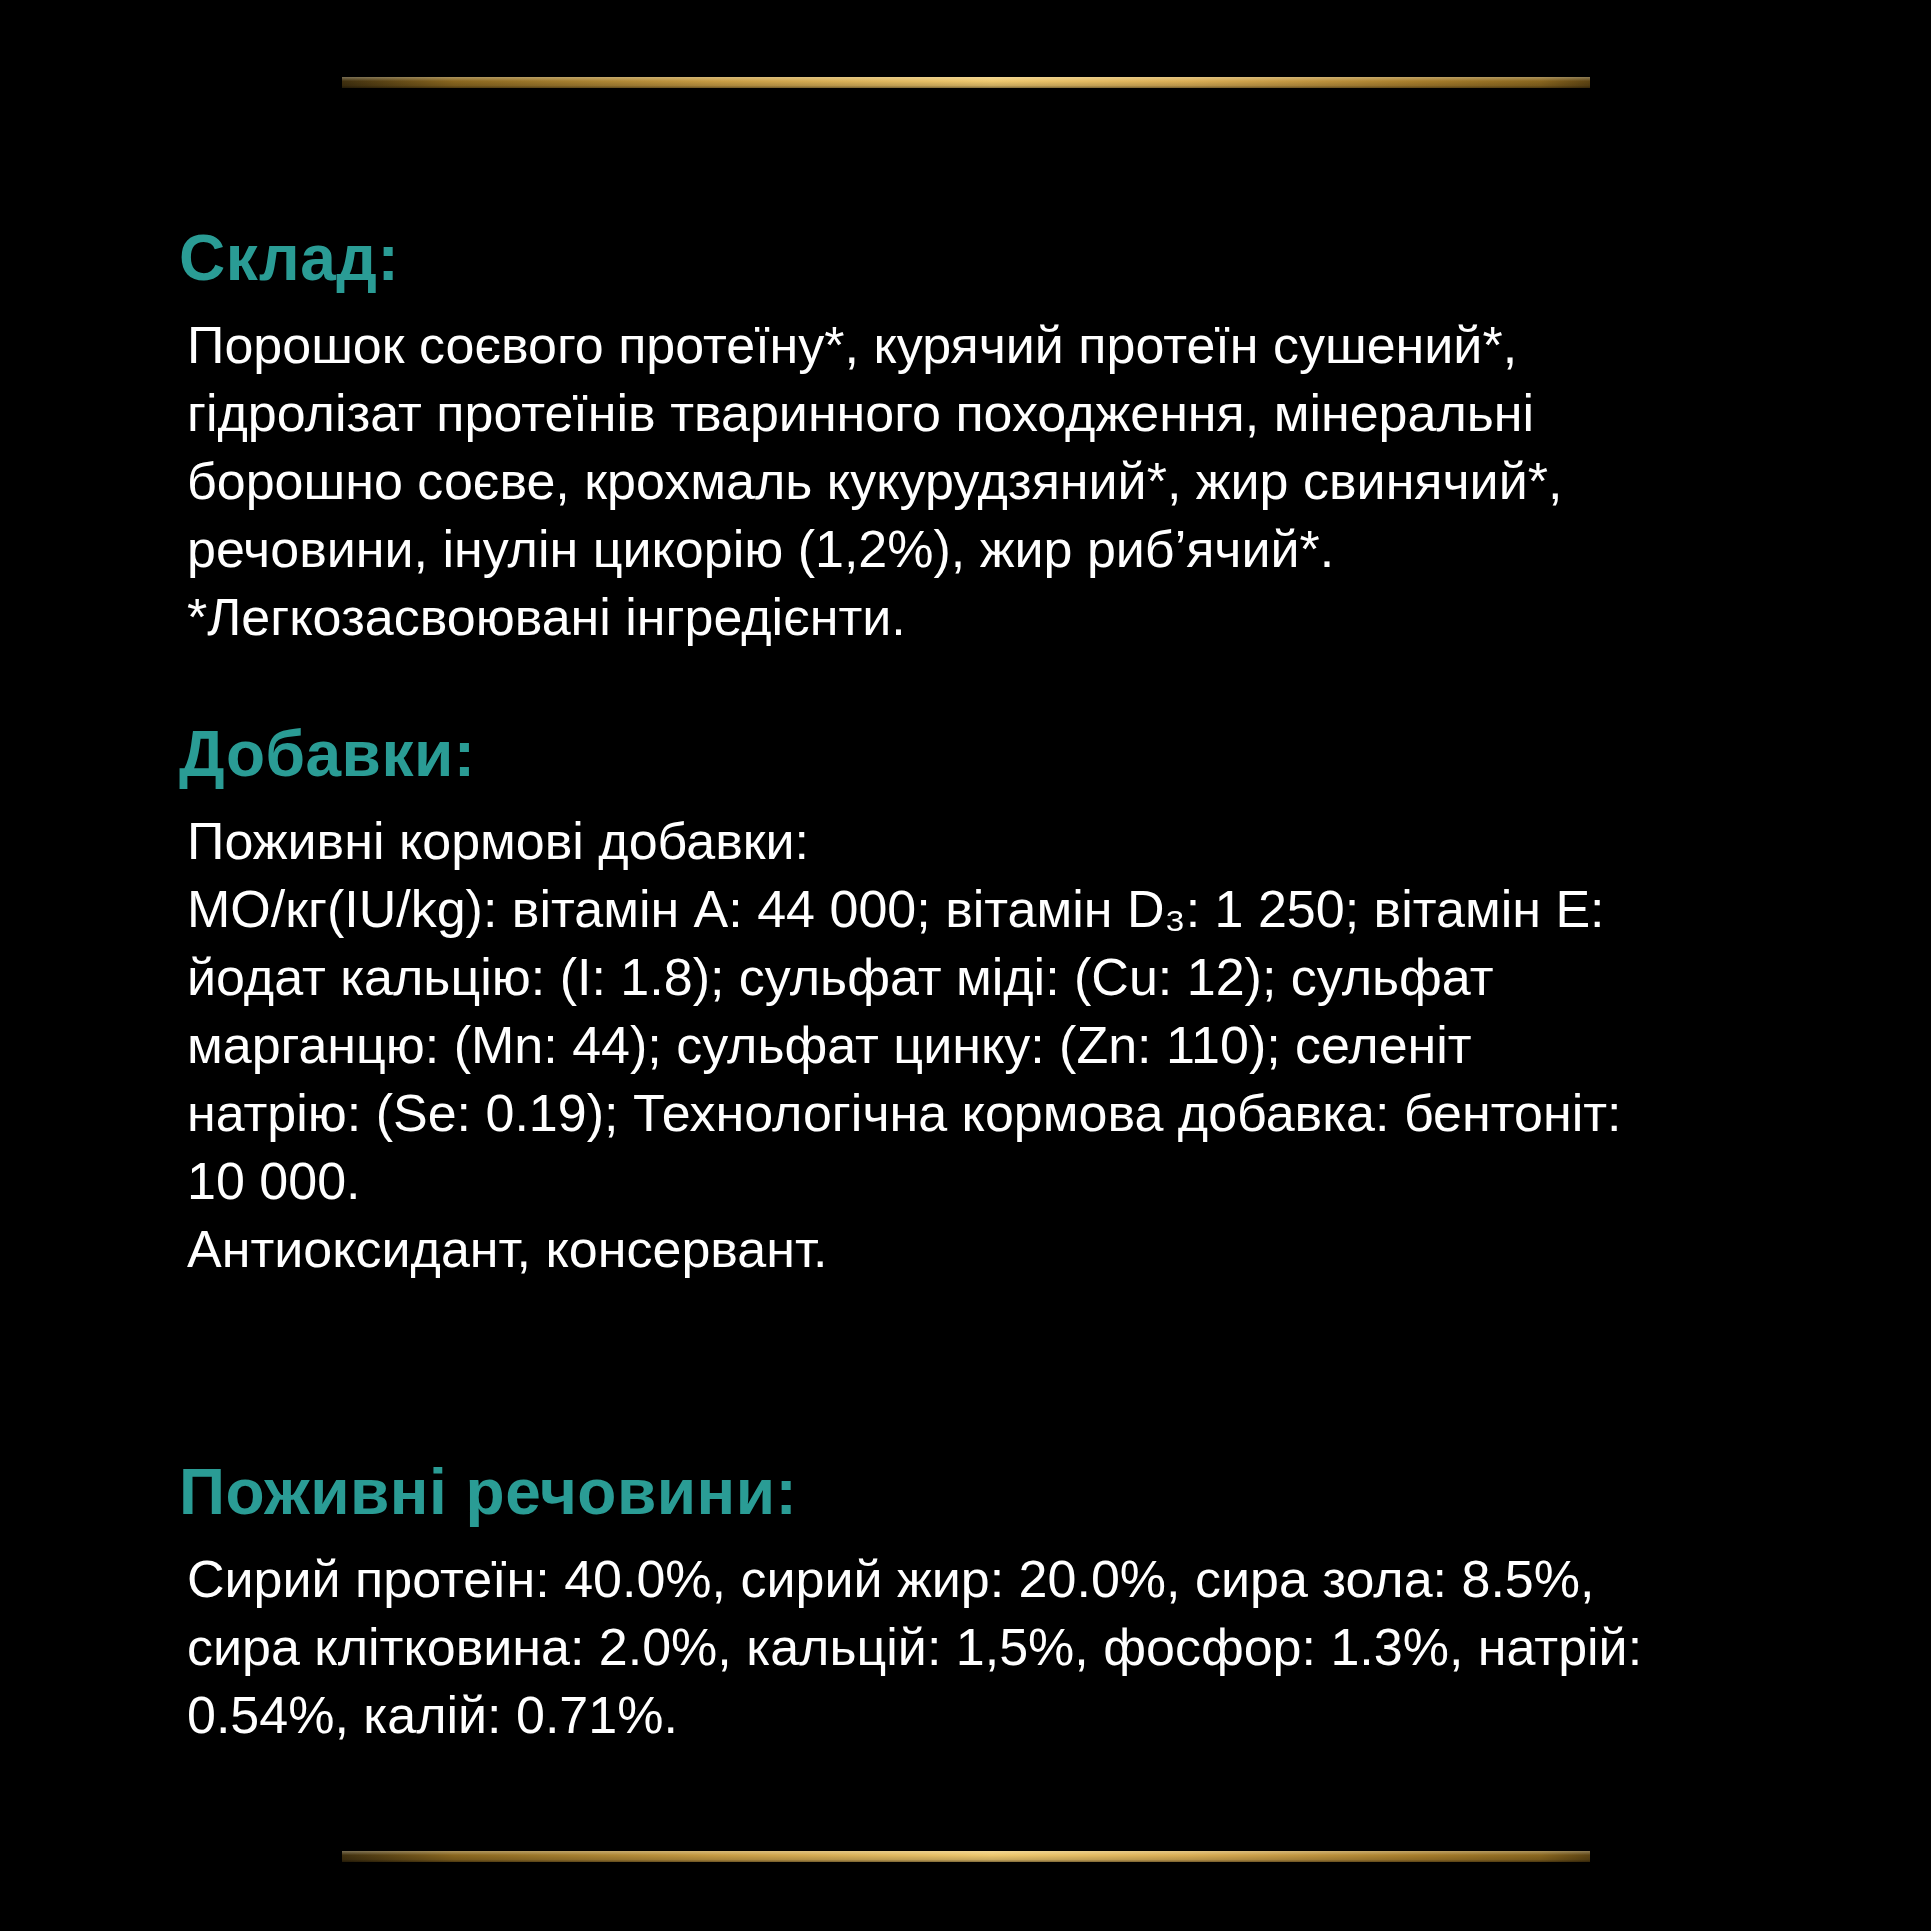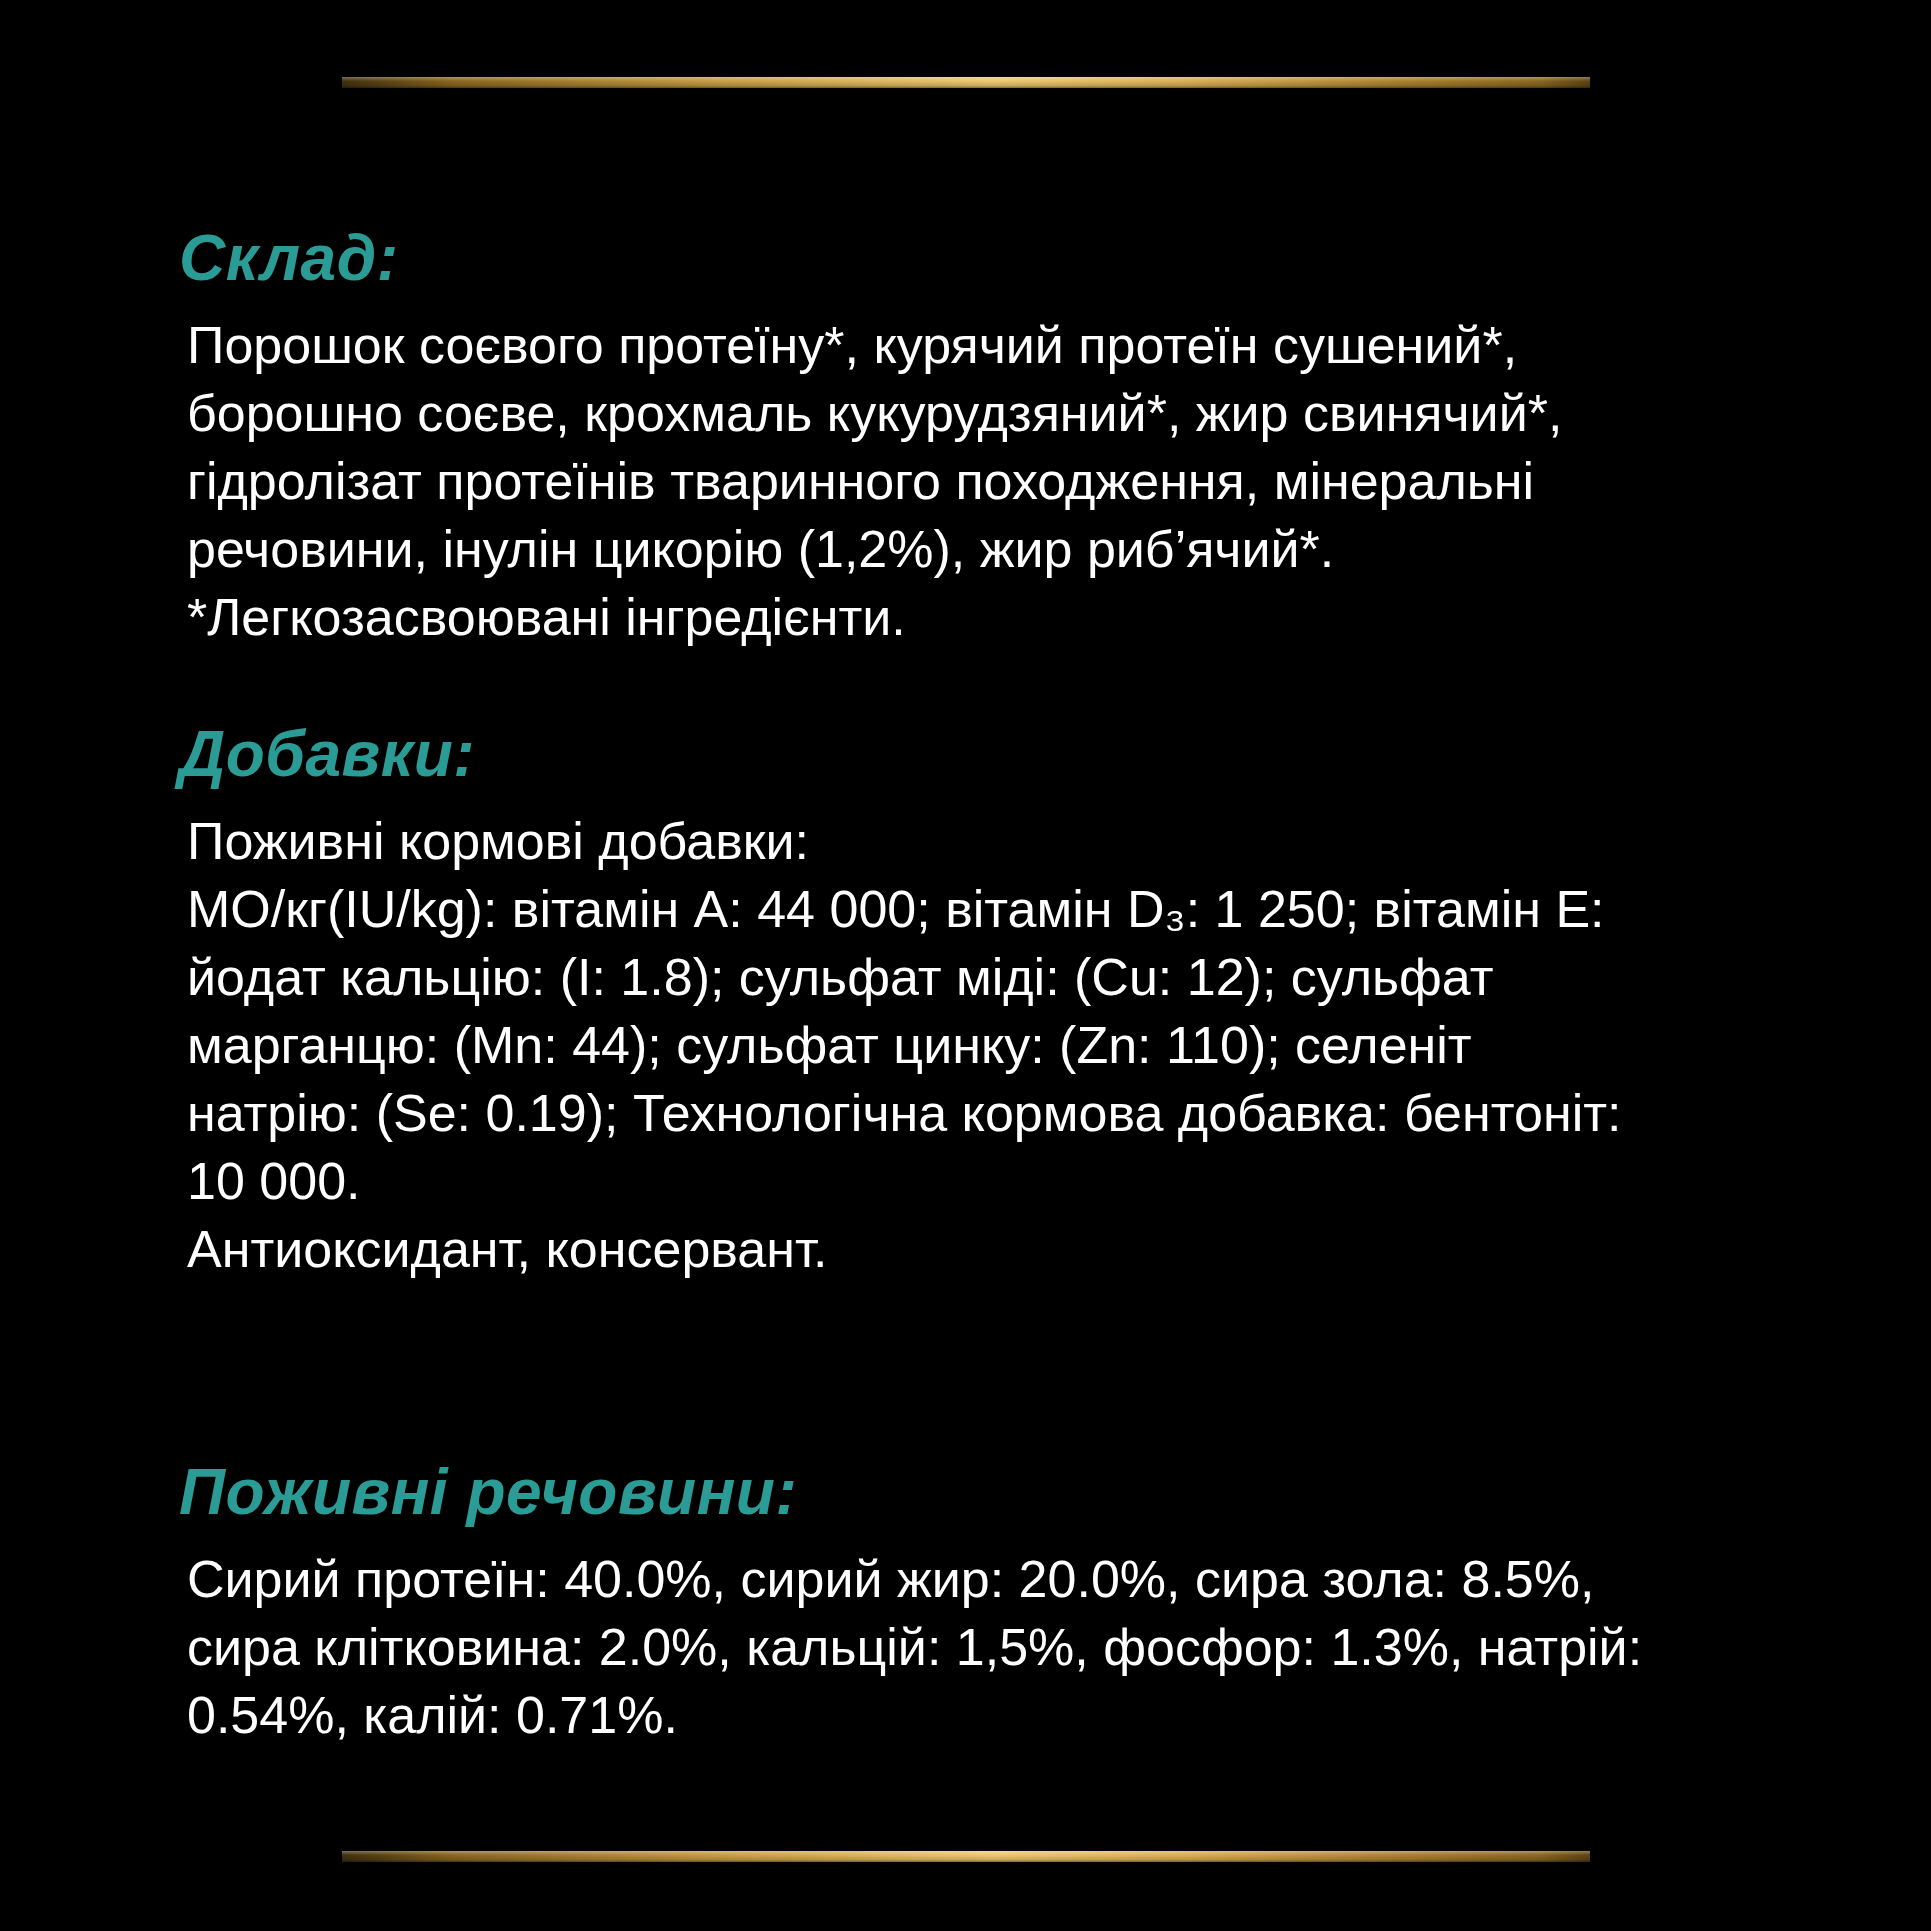--- a/index.html
+++ b/index.html
@@ -29,21 +29,20 @@
     left:179px;
     right:87px;
   }
   .section-heading{
     margin:0 0 13.5px 0;
     font-size:64px;
     font-weight:700;
     line-height:77px;
     color:var(--teal);
     letter-spacing:0.5px;
-    font-style:italic;
   }
   .line{
     font-size:52px;
     line-height:68px;
     color:var(--body-text);
     white-space:nowrap;
     font-weight:400;
     margin-left:8px;
   }
   #sec-composition{top:220px;}
@@ -53,22 +52,22 @@
 </head>
 <body>
 
 <div class="page">
 
   <div class="gold-bar top"></div>
 
   <div class="section" id="sec-composition">
     <h2 class="section-heading">Склад:</h2>
     <div class="line">Порошок соєвого протеїну*, курячий протеїн сушений*,</div>
+    <div class="line">гідролізат протеїнів тваринного походження, мінеральні</div>
     <div class="line">борошно соєве, крохмаль кукурудзяний*, жир свинячий*,</div>
-    <div class="line">гідролізат протеїнів тваринного походження, мінеральні</div>
     <div class="line">речовини, інулін цикорію (1,2%), жир риб’ячий*.</div>
     <div class="line">*Легкозасвоювані інгредієнти.</div>
   </div>
 
   <div class="section" id="sec-additives">
     <h2 class="section-heading">Добавки:</h2>
     <div class="line">Поживні кормові добавки:</div>
     <div class="line">МО/кг(IU/kg): вітамін A: 44 000; вітамін D₃: 1 250; вітамін E:</div>
     <div class="line">йодат кальцію: (I: 1.8); сульфат міді: (Cu: 12); сульфат</div>
     <div class="line">марганцю: (Mn: 44); сульфат цинку: (Zn: 110); селеніт</div>

